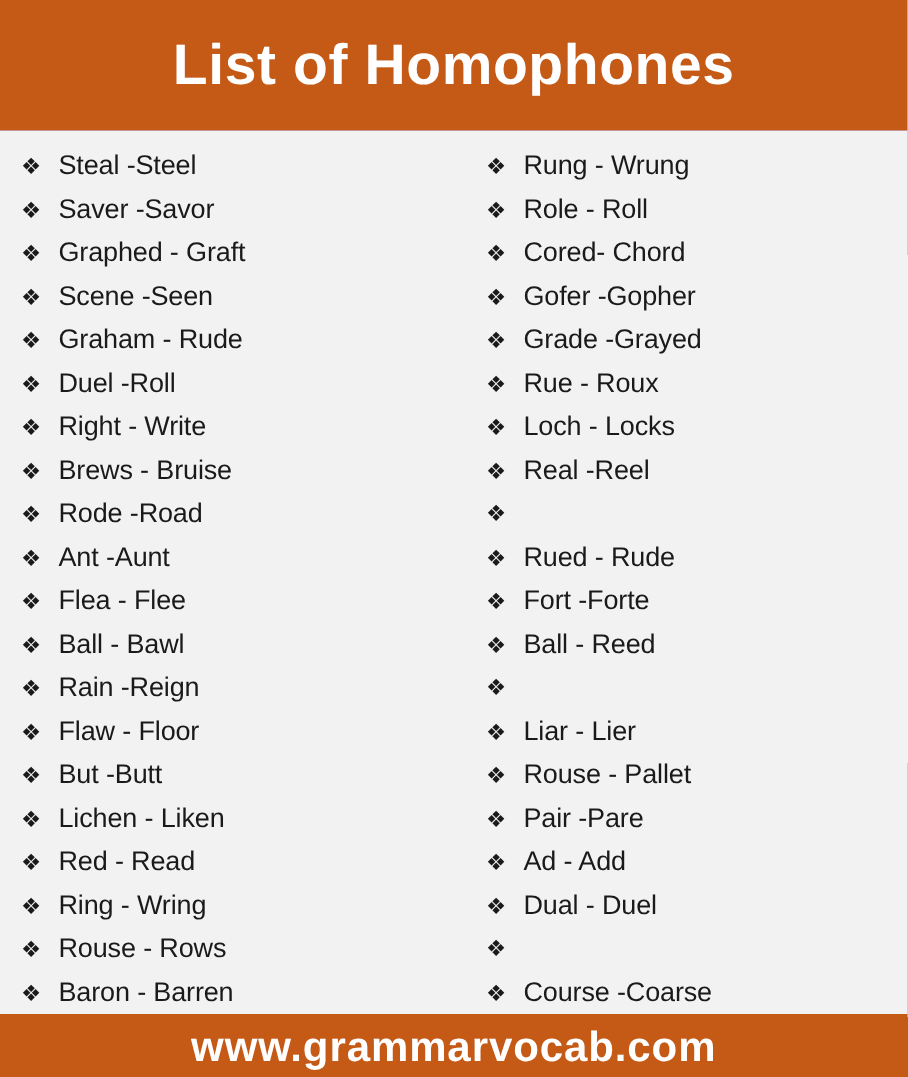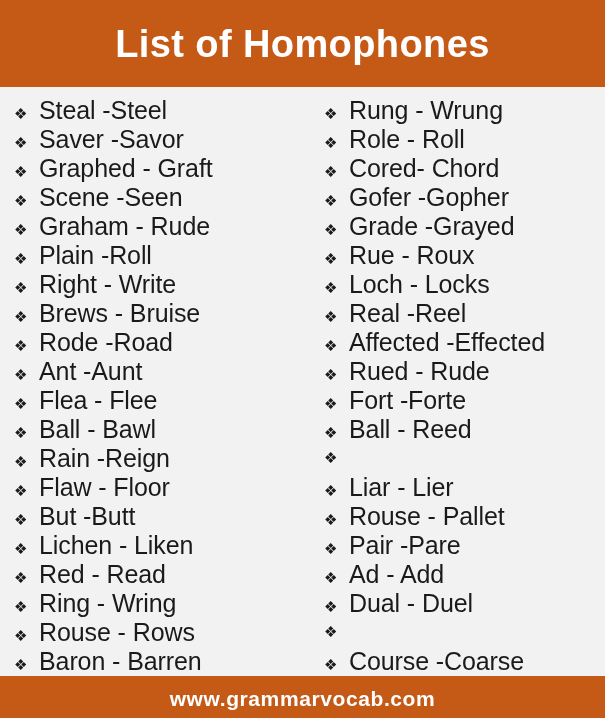--- a/index.html
+++ b/index.html
@@ -89,40 +89,40 @@
     width: 25px;
     color: #1a1a1a;
     font-family: "DejaVu Sans", sans-serif;
     font-size: 15px;
     line-height: 29px;
   }
   .item-text {
     flex: 0 1 auto;
     color: #1a1a1a;
     font-family: "Liberation Sans", sans-serif;
-    font-size: 25px;
+    font-size: 18px;
     line-height: 29px;
     letter-spacing: -0.1px;
   }
 
   
   .footer-bar {
     width: 100%;
     height: 44px;
     background: #c55a17;
     display: flex;
     align-items: center;
     justify-content: center;
     flex: 0 0 auto;
   }
   .footer-text {
     color: #ffffff;
     font-family: "Liberation Sans", sans-serif;
     font-weight: bold;
-    font-size: 21px;
+    font-size: 28px;
     letter-spacing: 0.6px;
     line-height: 1;
     white-space: nowrap;
   }
 </style>
 </head>
 <body>
 
 <div class="poster">
 
@@ -149,21 +149,21 @@
           <li class="list-item">
             <span class="bullet">❖</span>
             <span class="item-text">Scene -Seen</span>
           </li>
           <li class="list-item">
             <span class="bullet">❖</span>
             <span class="item-text">Graham - Rude</span>
           </li>
           <li class="list-item">
             <span class="bullet">❖</span>
-            <span class="item-text">Plain -Roll</span>
+            <span class="item-text">Duel -Roll</span>
           </li>
           <li class="list-item">
             <span class="bullet">❖</span>
             <span class="item-text">Right - Write</span>
           </li>
           <li class="list-item">
             <span class="bullet">❖</span>
             <span class="item-text">Brews - Bruise</span>
           </li>
           <li class="list-item">
@@ -246,21 +246,20 @@
           <li class="list-item">
             <span class="bullet">❖</span>
             <span class="item-text">Loch - Locks</span>
           </li>
           <li class="list-item">
             <span class="bullet">❖</span>
             <span class="item-text">Real -Reel</span>
           </li>
           <li class="list-item">
             <span class="bullet">❖</span>
-            <span class="item-text">Affected -Effected</span>
           </li>
           <li class="list-item">
             <span class="bullet">❖</span>
             <span class="item-text">Rued - Rude</span>
           </li>
           <li class="list-item">
             <span class="bullet">❖</span>
             <span class="item-text">Fort -Forte</span>
           </li>
           <li class="list-item">

